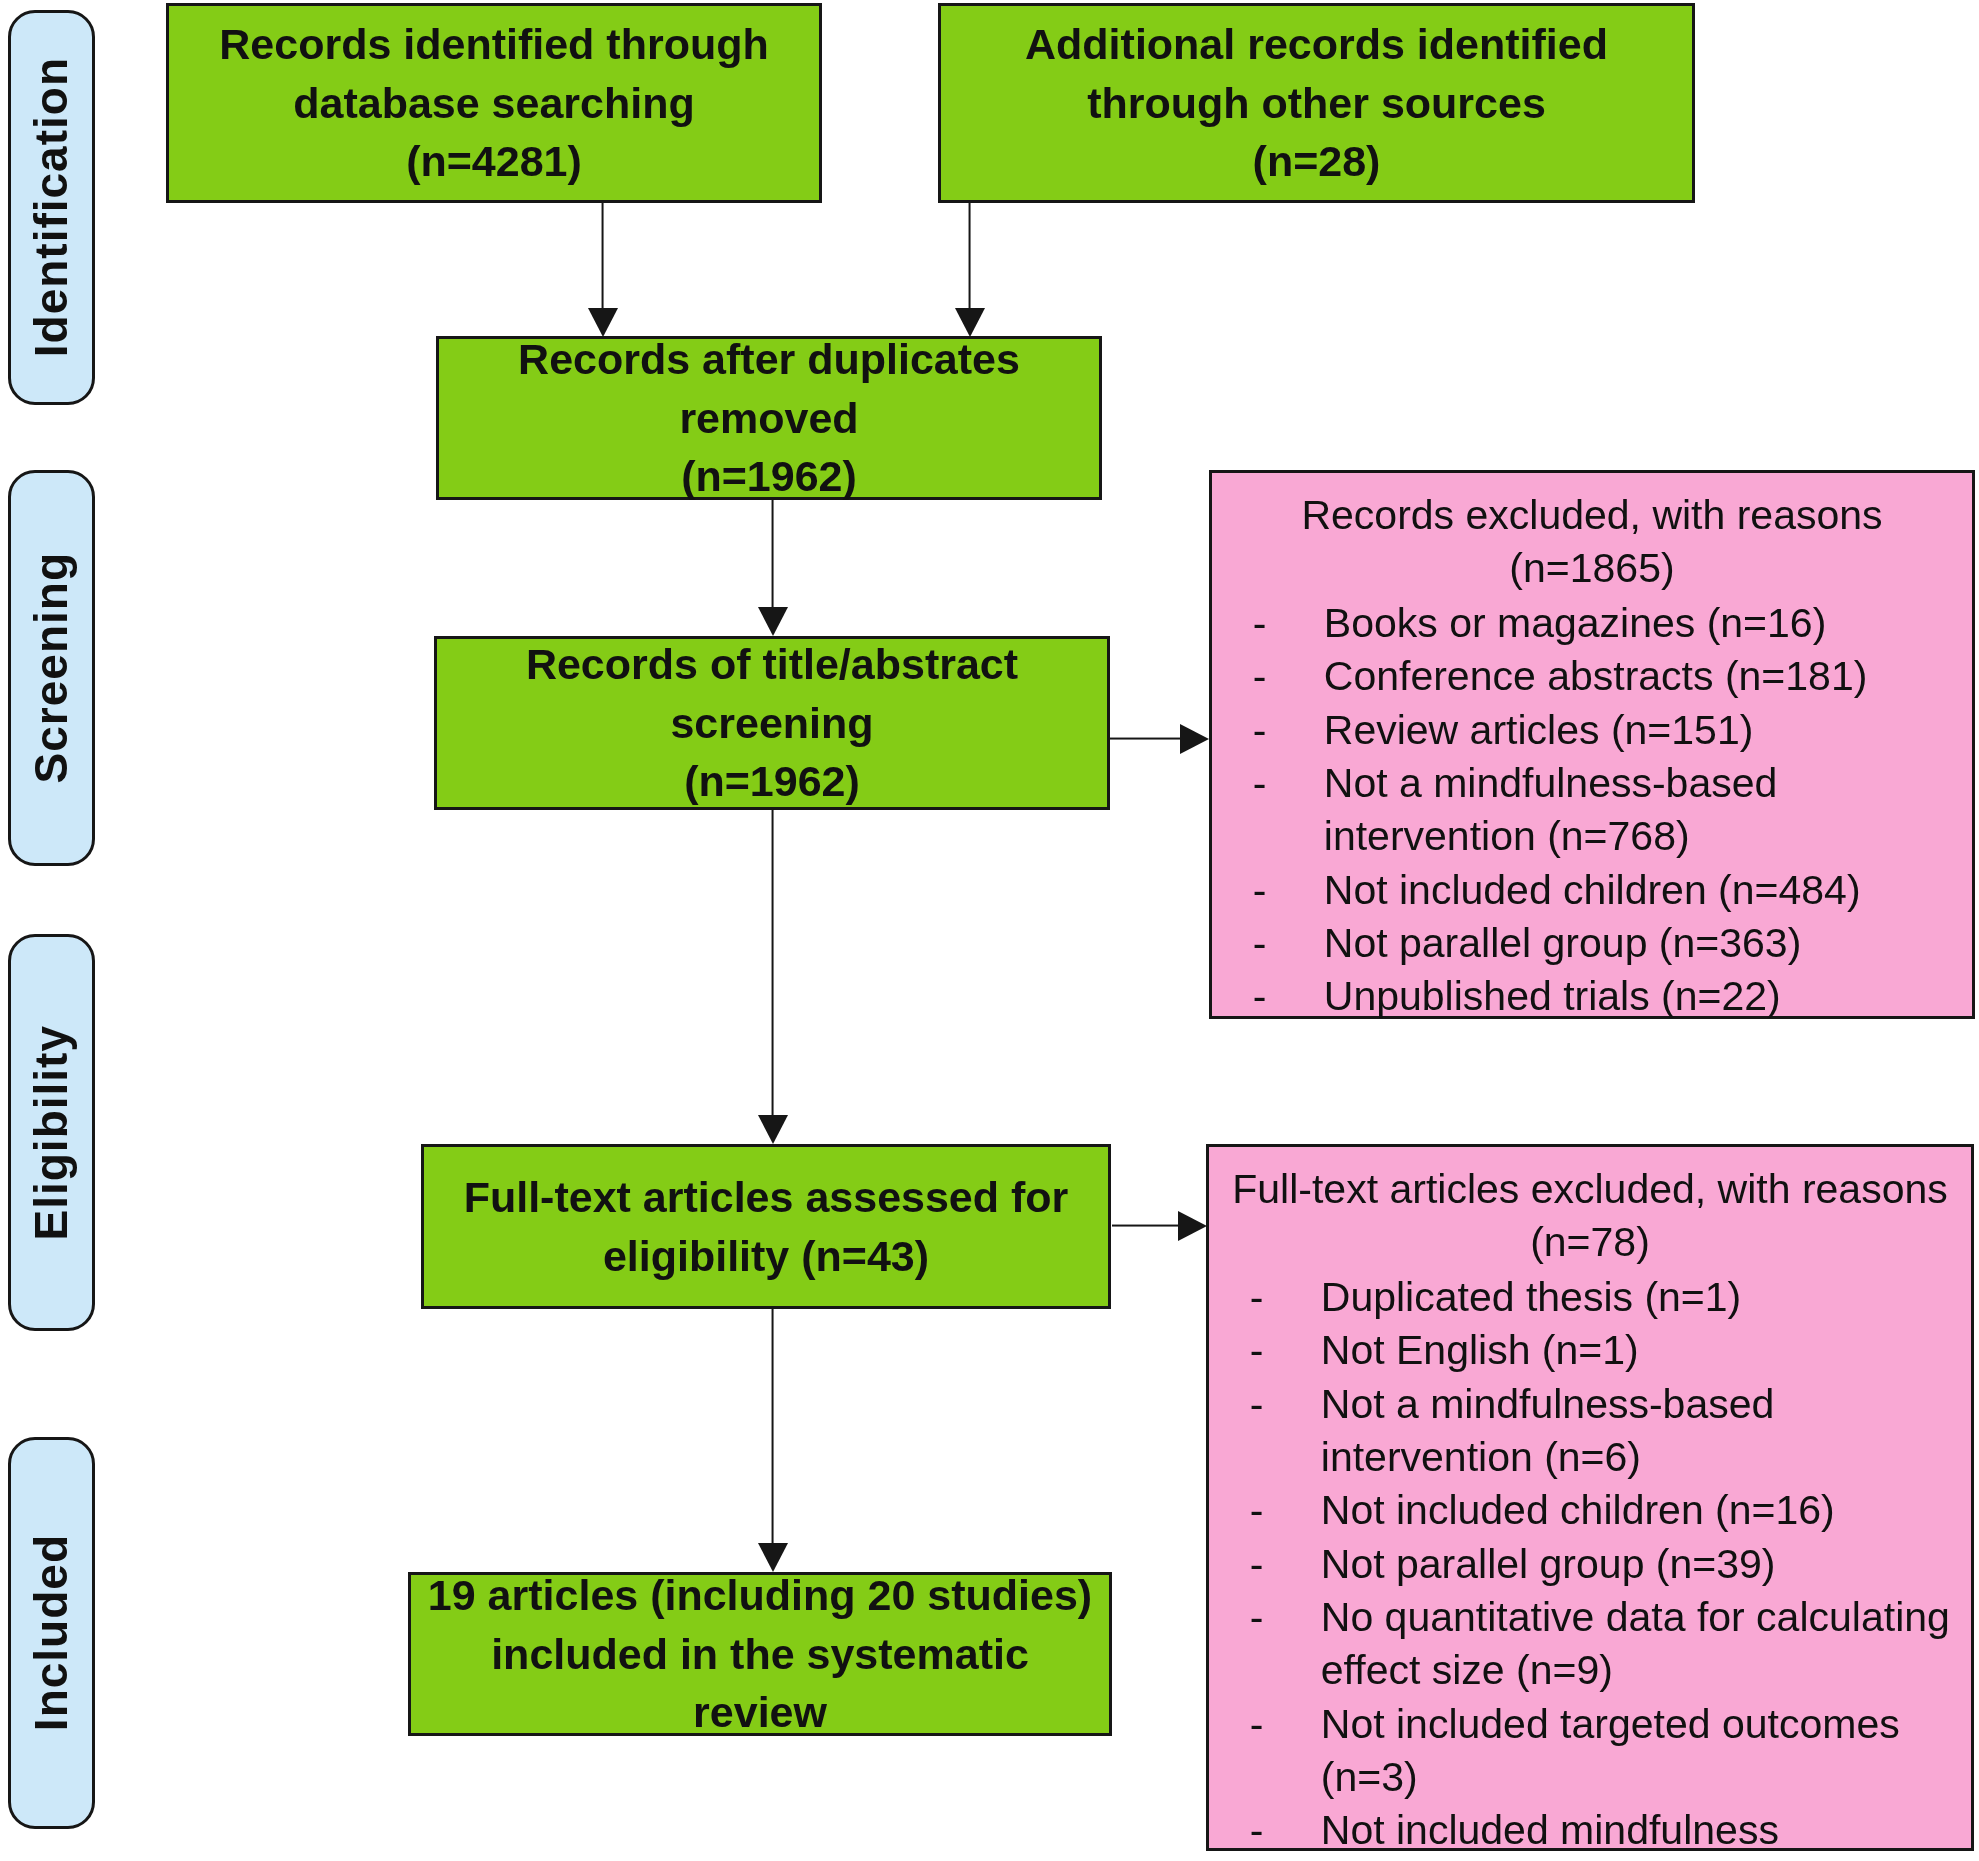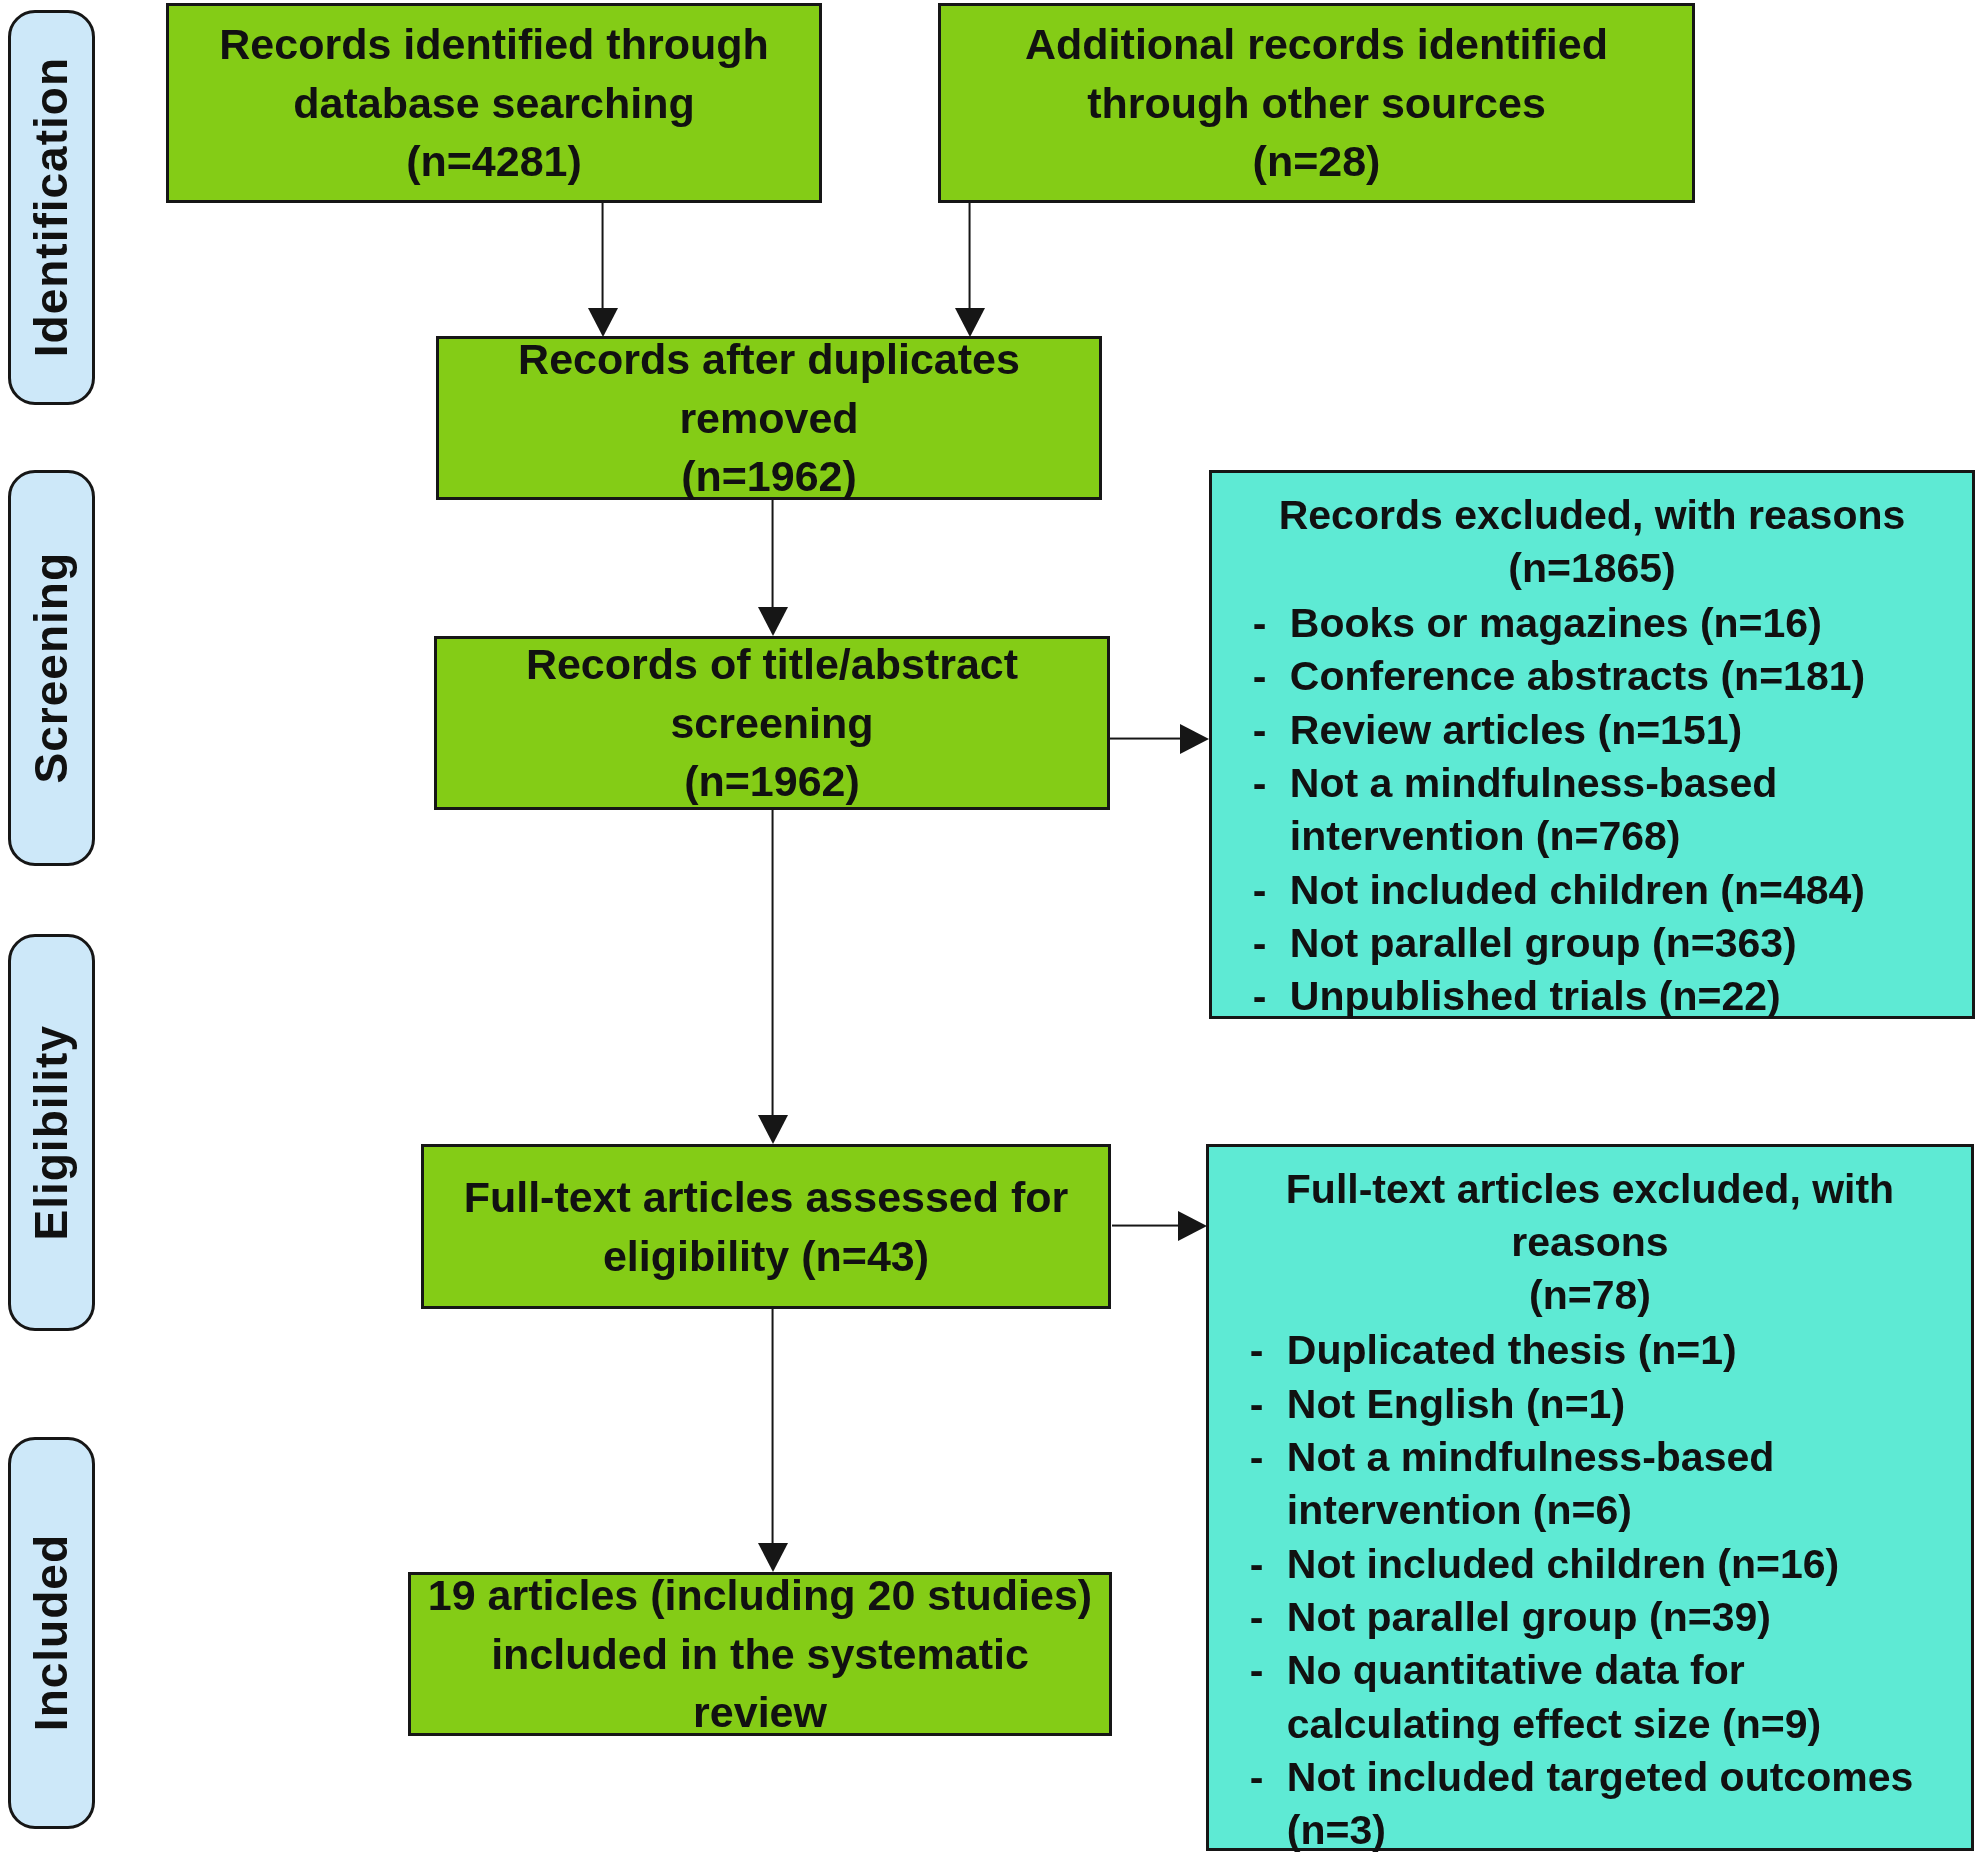--- a/index.html
+++ b/index.html
@@ -52,39 +52,39 @@
     font-size:43px;
     font-weight:600;
     line-height:1.36;
     white-space:pre-line;
     padding:3.9px 9.8px;
   }
   
   .ebox{
     position:absolute;
     box-sizing:border-box;
-    background:#5eead4;
+    background:#f9a8d4;
     border:3.9px solid var(--line);
     font-size:41px;
-    font-weight:700;
+    font-weight:400;
     line-height:1.3;
     padding:15.6px 7.8px 7.8px 7.8px;
   }
   .ebox .etitle{
     text-align:center;
     white-space:pre-line;
     margin-bottom:2px;
   }
   .reason{display:flex;}
   .reason .dash{
     flex:0 0 70px;
     box-sizing:border-box;
     padding-left:33px;
   }
-  .reason .rtxt{flex:1;padding-right:3.9px;}
+  .reason .rtxt{flex:1;padding-right:3.9px;margin-left:34px;}
   
   .varrow{position:absolute;width:33px;}
   .varrow .line{
     position:absolute;left:50%;transform:translateX(-50%);
     top:0;bottom:25px;width:2.9px;background:var(--line);
   }
   .varrow .head{
     position:absolute;left:50%;transform:translateX(-50%);
     bottom:0;width:0;height:0;
     border-left:15.6px solid transparent;

